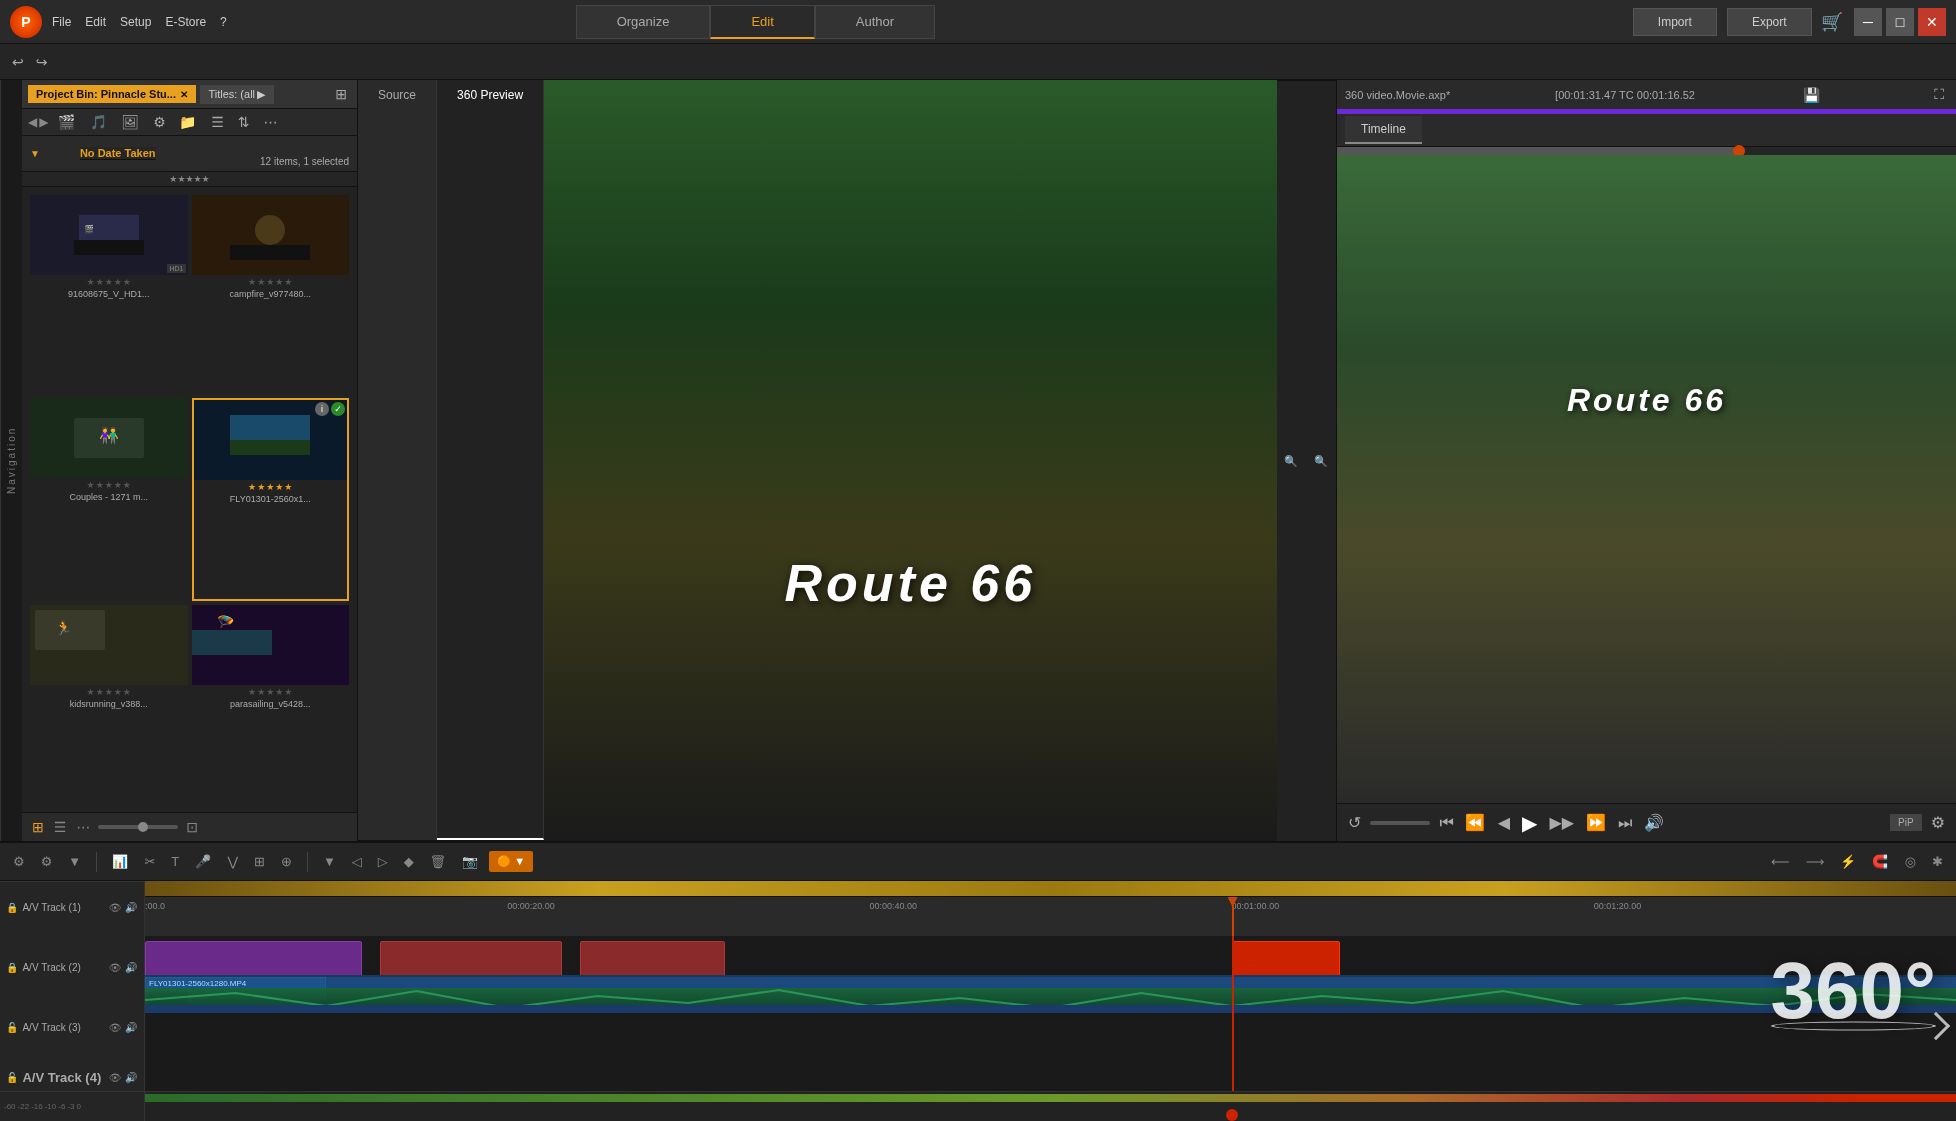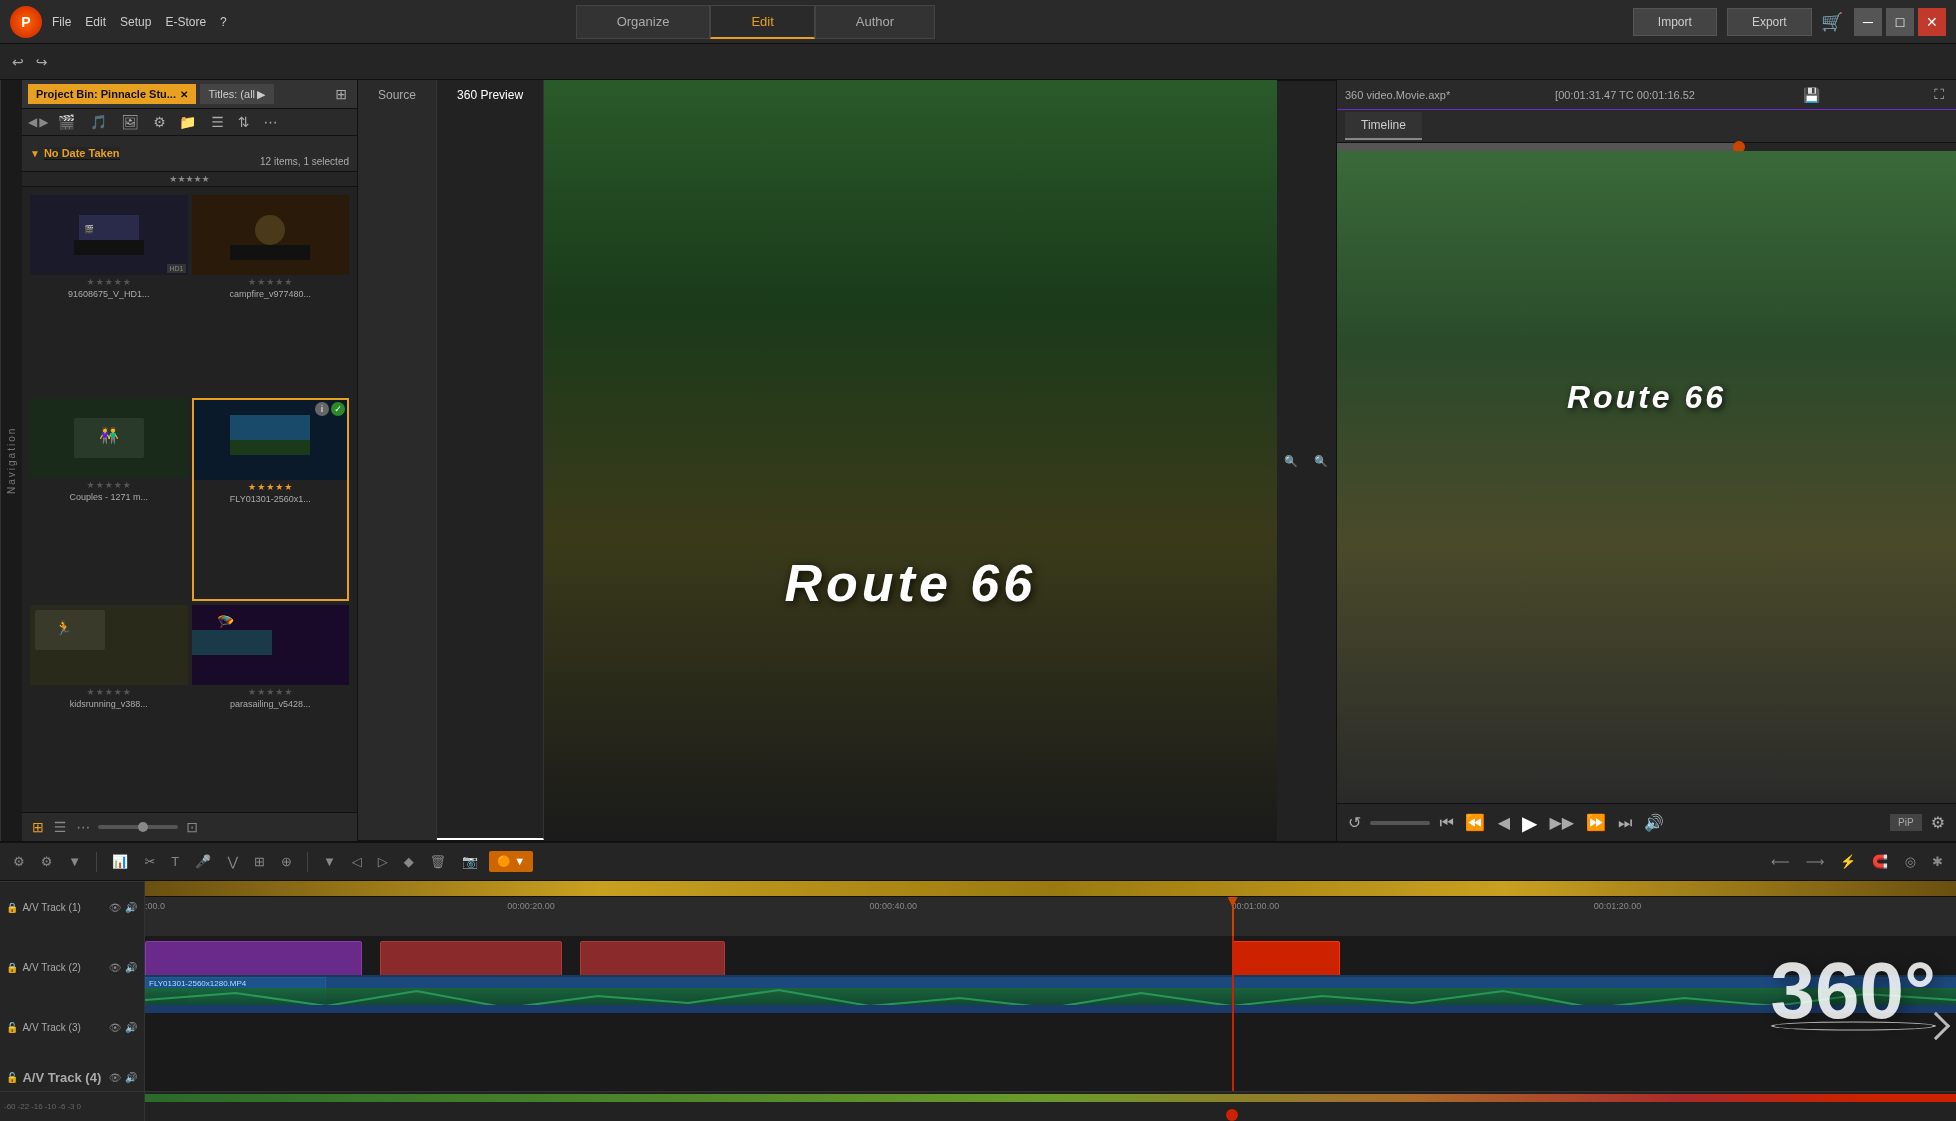--- a/index.html
+++ b/index.html
@@ -22,21 +22,21 @@
     .win-btn.max { background: #555; color: white; }
     .cart-icon { color: #ccc; font-size: 18px; margin-left: 10px; cursor: pointer; }
 
     
     .second-bar { display: flex; align-items: center; height: 36px; background: #252525; border-bottom: 1px solid #111; padding: 0 8px; gap: 6px; }
     .undo-redo { display: flex; gap: 4px; }
     .icon-btn { background: none; border: none; color: #aaa; cursor: pointer; font-size: 14px; padding: 2px 4px; }
 
     
     .left-panel { width: 336px; background: #222; border-right: 1px solid #111; display: flex; flex-direction: column; flex-shrink: 0; }
-    .project-bin-header { display: flex; background: #333; padding: 4px 6px; border-bottom: 1px solid #111; gap: 4px; }
+    .project-bin-header { display: flex; align-items: center; background: #333; padding: 4px 6px; border-bottom: 1px solid #111; gap: 4px; }
     .bin-tab { background: #e8a020; color: #111; padding: 3px 8px; font-size: 11px; font-weight: bold; display: flex; align-items: center; gap: 4px; }
     .bin-tab-close { cursor: pointer; font-size: 10px; }
     .titles-tab { background: #444; color: #ccc; padding: 3px 8px; font-size: 11px; display: flex; align-items: center; gap: 2px; }
     .left-toolbar { display: flex; align-items: center; background: #2a2a2a; padding: 3px 6px; border-bottom: 1px solid #111; gap: 6px; }
     .left-nav-arrows { display: flex; gap: 2px; }
     .nav-arrow { background: none; border: none; color: #888; cursor: pointer; font-size: 12px; }
 
     .media-grid-header { display: flex; align-items: center; justify-content: space-between; padding: 4px 8px; background: #2a2a2a; border-bottom: 1px solid #111; }
     .media-count { color: #aaa; font-size: 10px; margin-top: 16px; }
     .date-group { color: #e8a020; font-size: 11px; font-weight: bold; padding: 4px 8px; background: #252525; border-bottom: 1px solid #111; }
@@ -71,21 +71,21 @@
     .preview-tab { padding: 8px 20px; color: #aaa; cursor: pointer; font-size: 12px; border-right: 1px solid #333; }
     .preview-tab.active { color: white; border-bottom: 2px solid white; background: #222; }
     .preview-video { flex: 1; background: #000; position: relative; overflow: hidden; display: flex; align-items: center; justify-content: center; }
     .video-overlay-text { position: absolute; bottom: 30%; left: 50%; transform: translateX(-50%); font-size: 52px; font-weight: bold; color: white; text-shadow: 2px 2px 8px rgba(0,0,0,0.8); letter-spacing: 4px; font-style: italic; white-space: nowrap; }
     .preview-controls-bottom { display: flex; align-items: center; padding: 4px 8px; background: #222; gap: 8px; border-top: 1px solid #111; }
     .zoom-slider { flex: 1; height: 4px; background: #555; border-radius: 2px; }
     .preview-bg { width: 100%; height: 100%; background: linear-gradient(180deg, #2a5a2a 0%, #1a3a1a 30%, #3a3a1a 60%, #1a1a1a 100%); }
 
     
     .right-preview { width: 620px; background: #1a1a1a; border-left: 1px solid #111; display: flex; flex-direction: column; flex-shrink: 0; }
-    .right-preview-header { display: flex; align-items: center; justify-content: space-between; padding: 4px 8px; background: #2a2a2a; border-bottom: 1px solid #6d28d9; font-size: 11px; color: #aaa; }
+    .right-preview-header { display: flex; align-items: center; justify-content: space-between; padding: 4px 8px; background: #2a2a2a; border-bottom: 5px solid #6d28d9; font-size: 11px; color: #aaa; }
     .timeline-tab-btn { padding: 6px 16px; background: #333; color: #ccc; border: none; cursor: pointer; font-size: 12px; border-bottom: 2px solid #888; }
     .right-video { flex: 1; background: #000; position: relative; overflow: hidden; }
     .right-video-overlay { position: absolute; top: 35%; left: 50%; transform: translateX(-50%); font-size: 32px; font-weight: bold; color: white; text-shadow: 2px 2px 6px rgba(0,0,0,0.8); letter-spacing: 3px; font-style: italic; white-space: nowrap; }
     .right-bg { width: 100%; height: 100%; background: linear-gradient(180deg, #3a6a3a 0%, #2a4a2a 30%, #4a4a2a 60%, #2a2a2a 100%); }
 
     
     .timeline-area { height: 280px; background: #1e1e1e; border-top: 2px solid #111; display: flex; flex-direction: column; }
     .timeline-toolbar { display: flex; align-items: center; height: 38px; background: #252525; border-bottom: 1px solid #111; padding: 0 8px; gap: 6px; }
     .tl-btn { background: none; border: none; color: #888; cursor: pointer; font-size: 13px; padding: 3px 5px; }
     .tl-separator { width: 1px; height: 20px; background: #444; margin: 0 4px; }
@@ -187,21 +187,21 @@
         <button class="icon-btn">⚙</button>
         <button class="icon-btn">📁</button>
         <button class="icon-btn">☰</button>
         <button class="icon-btn">⇅</button>
         <button class="icon-btn">⋯</button>
       </div>
 
       <div class="media-grid-header">
         <div style="display:flex; align-items:center; gap:4px;">
           <span style="color:#e8a020; font-size:10px;">▼</span>
-          <span class="date-group" style="padding:0;">No Date Taken</span>
+          <span class="date-group" style="padding:0;margin-left:36px;">No Date Taken</span>
         </div>
         <span class="media-count">12 items, 1 selected</span>
       </div>
 
       <div style="display:flex; justify-content:center; padding:2px 8px; background:#252525; border-bottom:1px solid #111;">
         <div style="display:flex; gap:2px;">
           <span style="color:#888; font-size:9px;">★★★★★</span>
         </div>
       </div>
 

